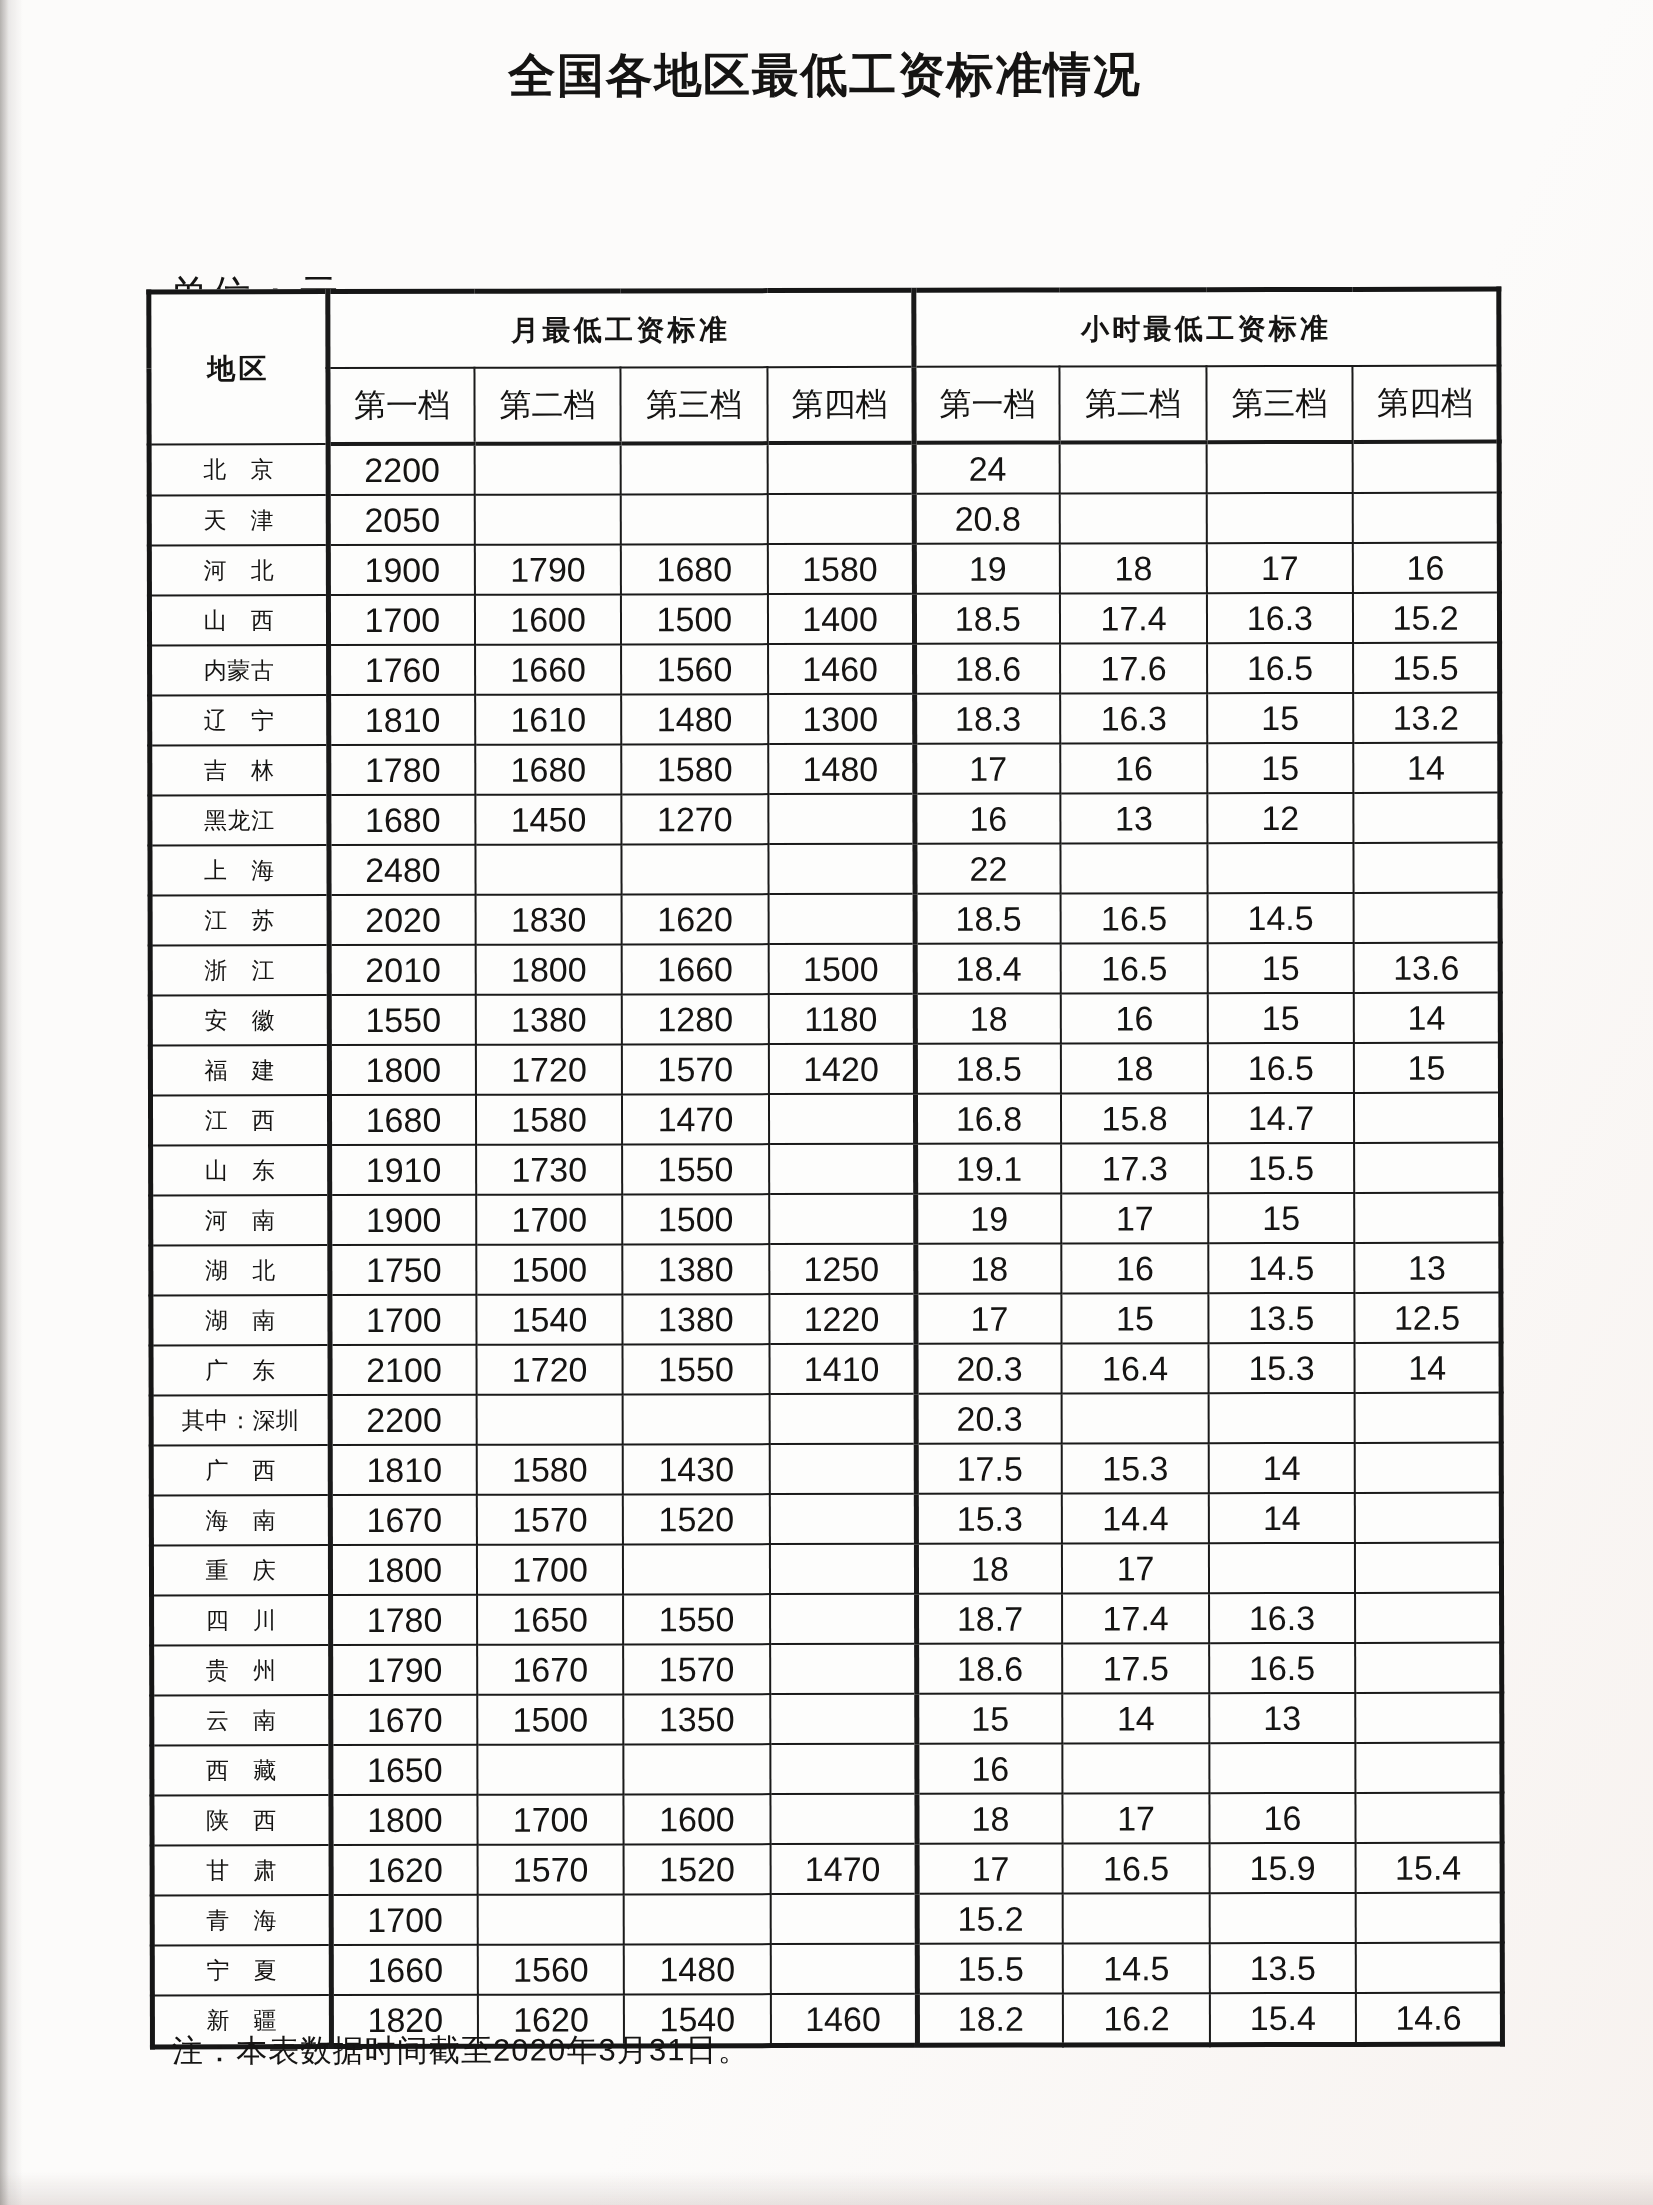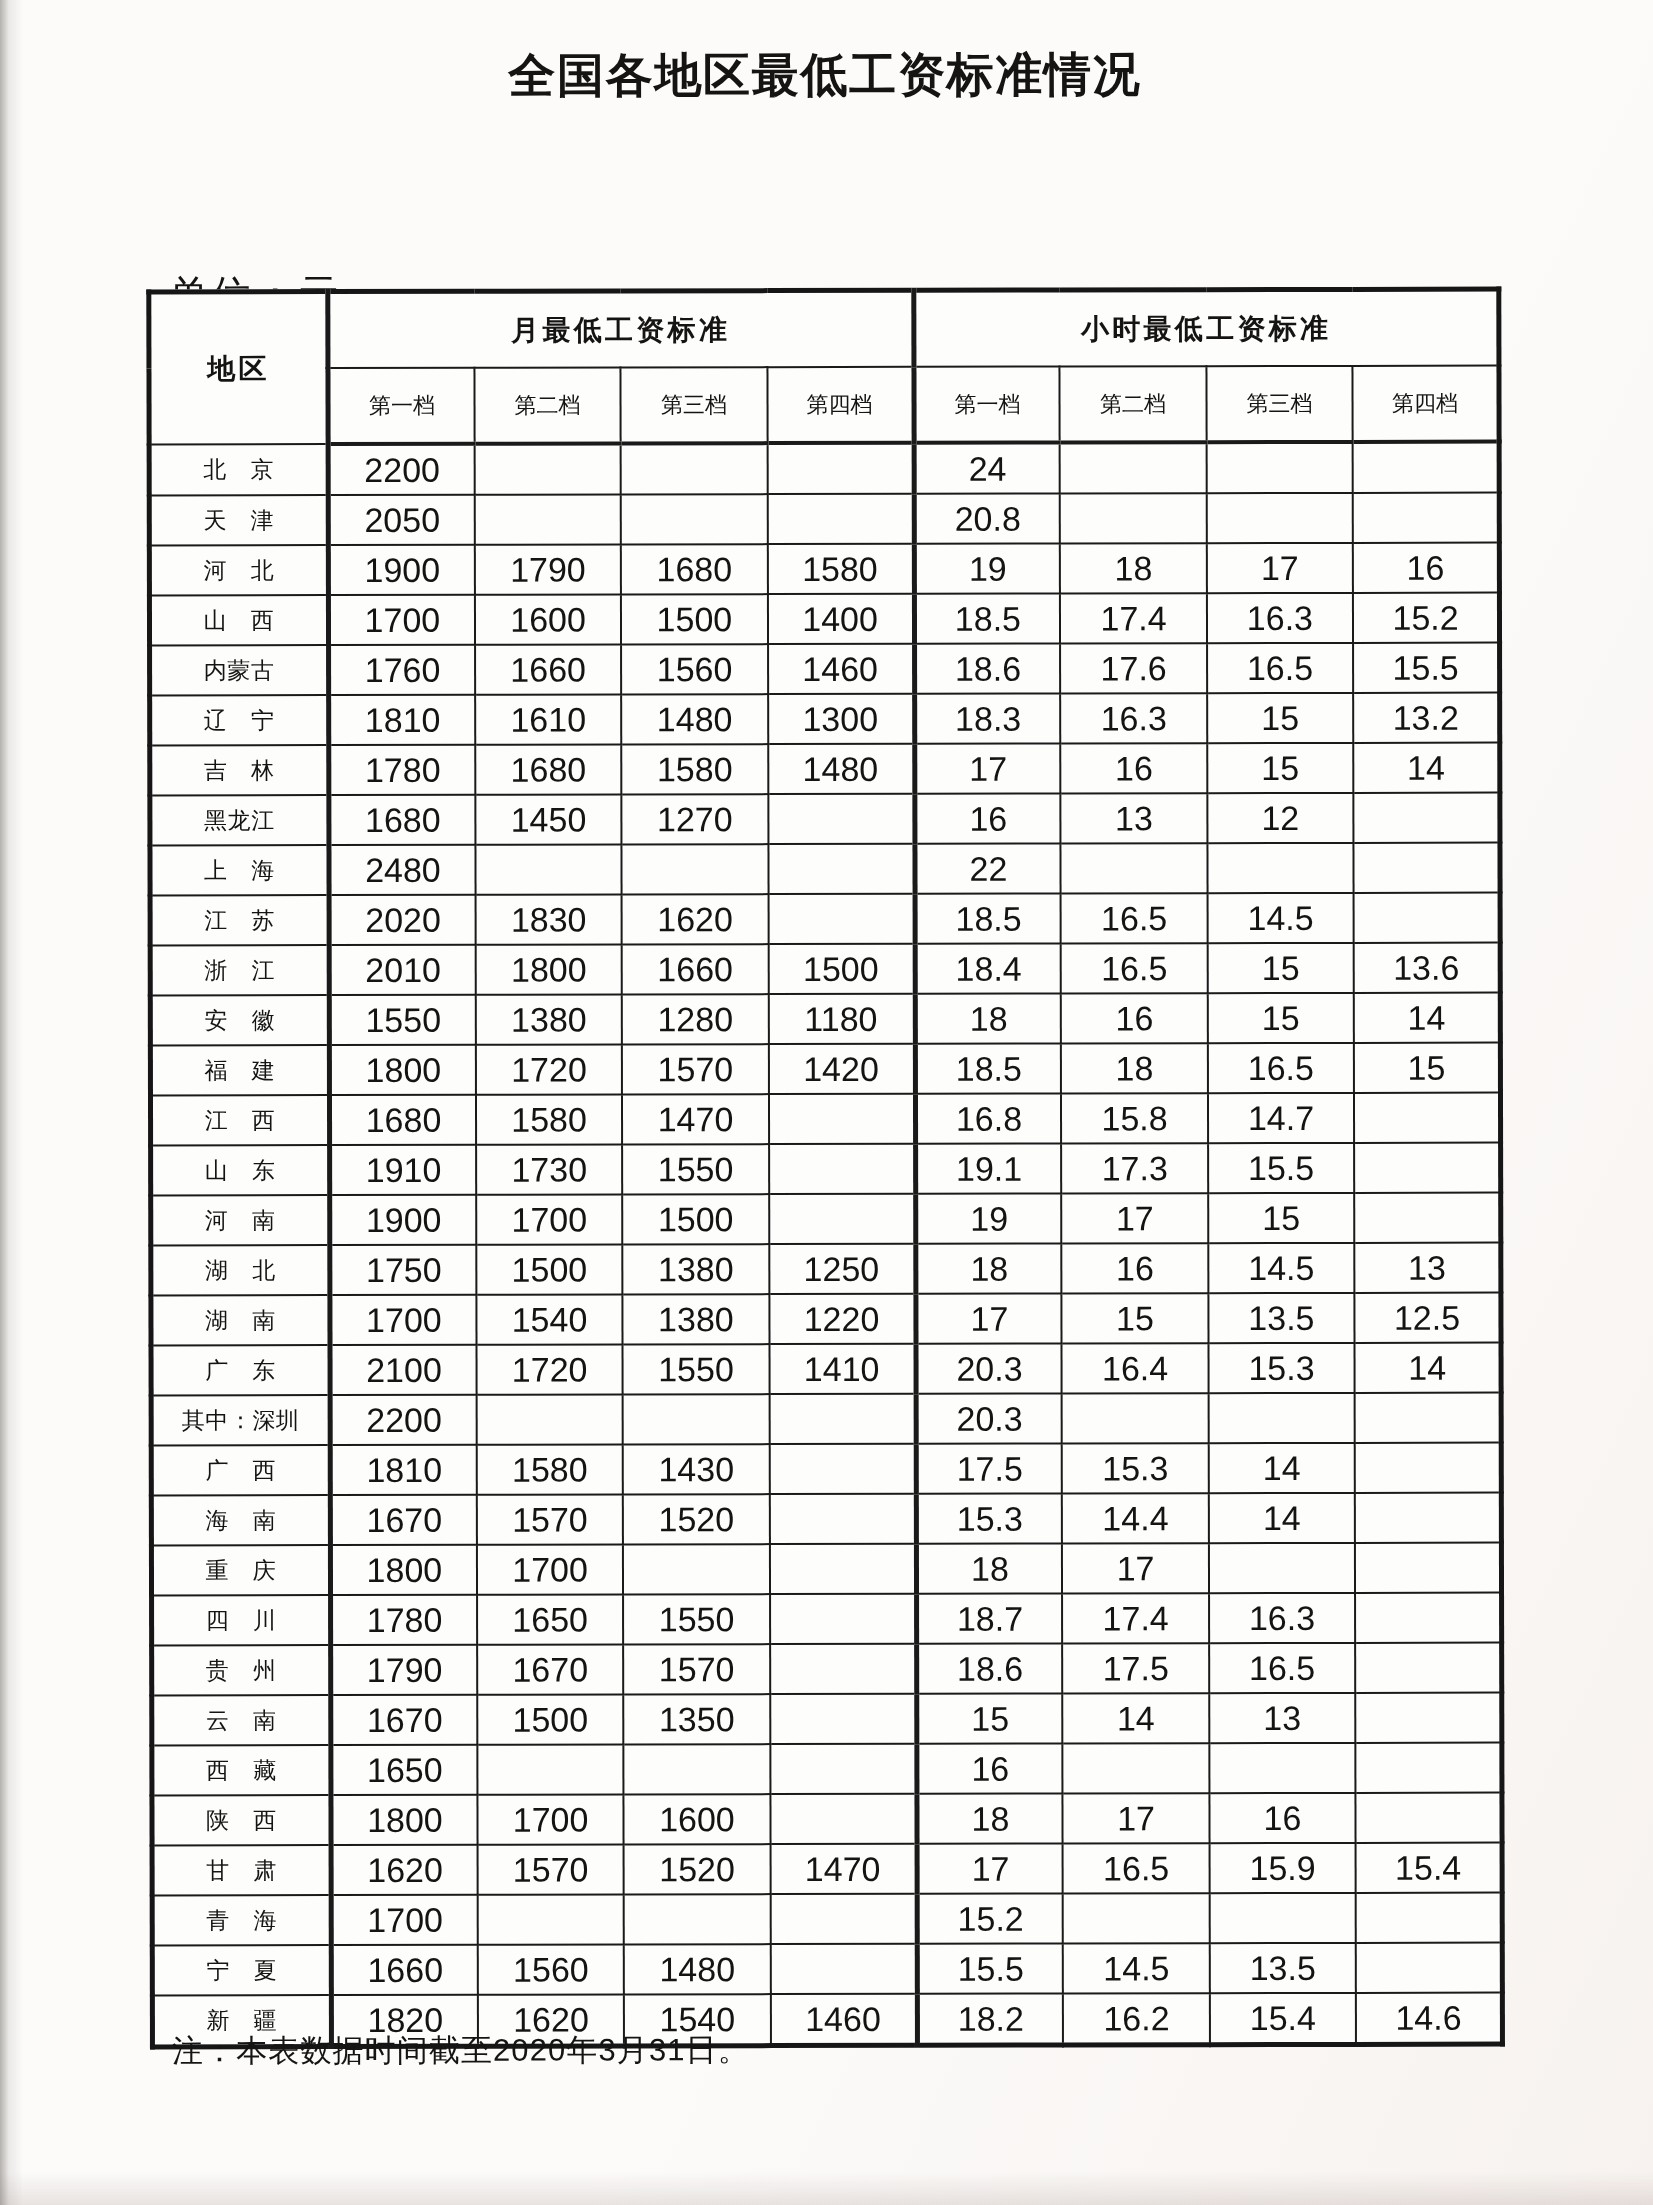--- a/index.html
+++ b/index.html
@@ -69,21 +69,21 @@
     letter-spacing: 3.3px;
   }
   thead th.region-hd {
     font-size: 32px;
     font-weight: 600;
     letter-spacing: 5.6px;
     border-right-width: 5px;
   }
   thead tr.tier-row th {
     height: 73px;
-    font-size: 22px;
+    font-size: 32px;
     font-weight: 400;
     border-bottom-width: 4.4px;
   }
   tbody td {
     height: 48px;
     font-size: 34px;
     font-weight: 400;
   }
   tbody td.region {
     font-size: 23px;

